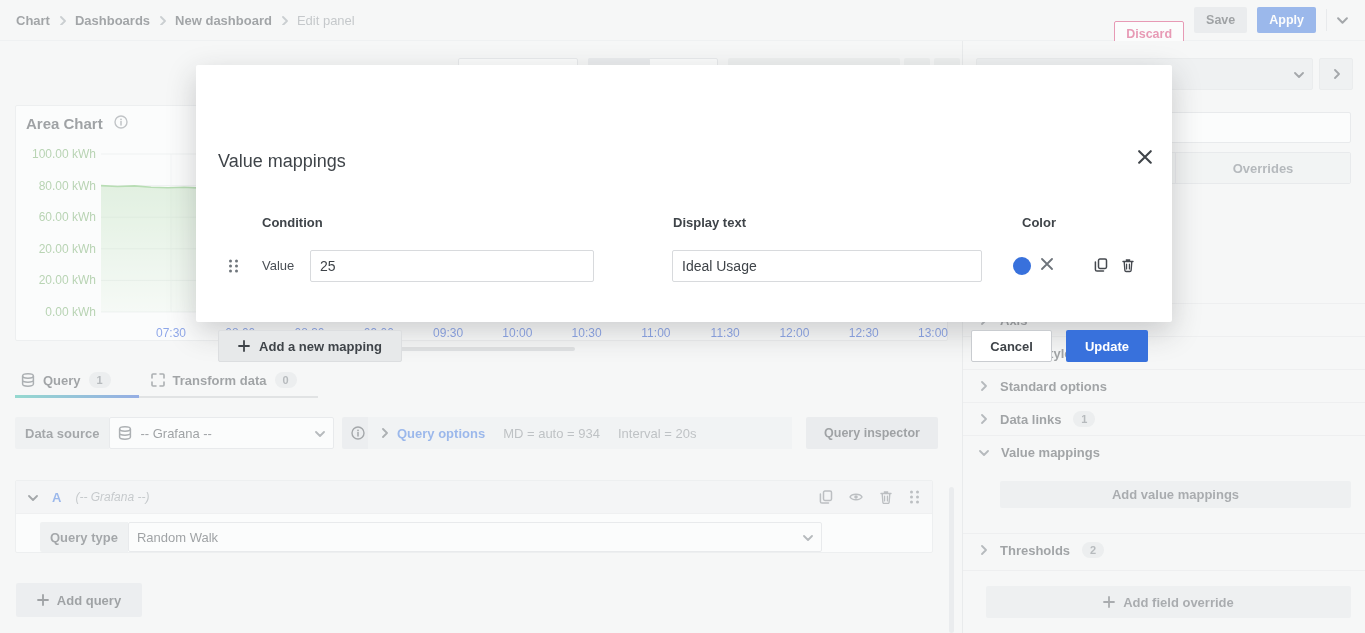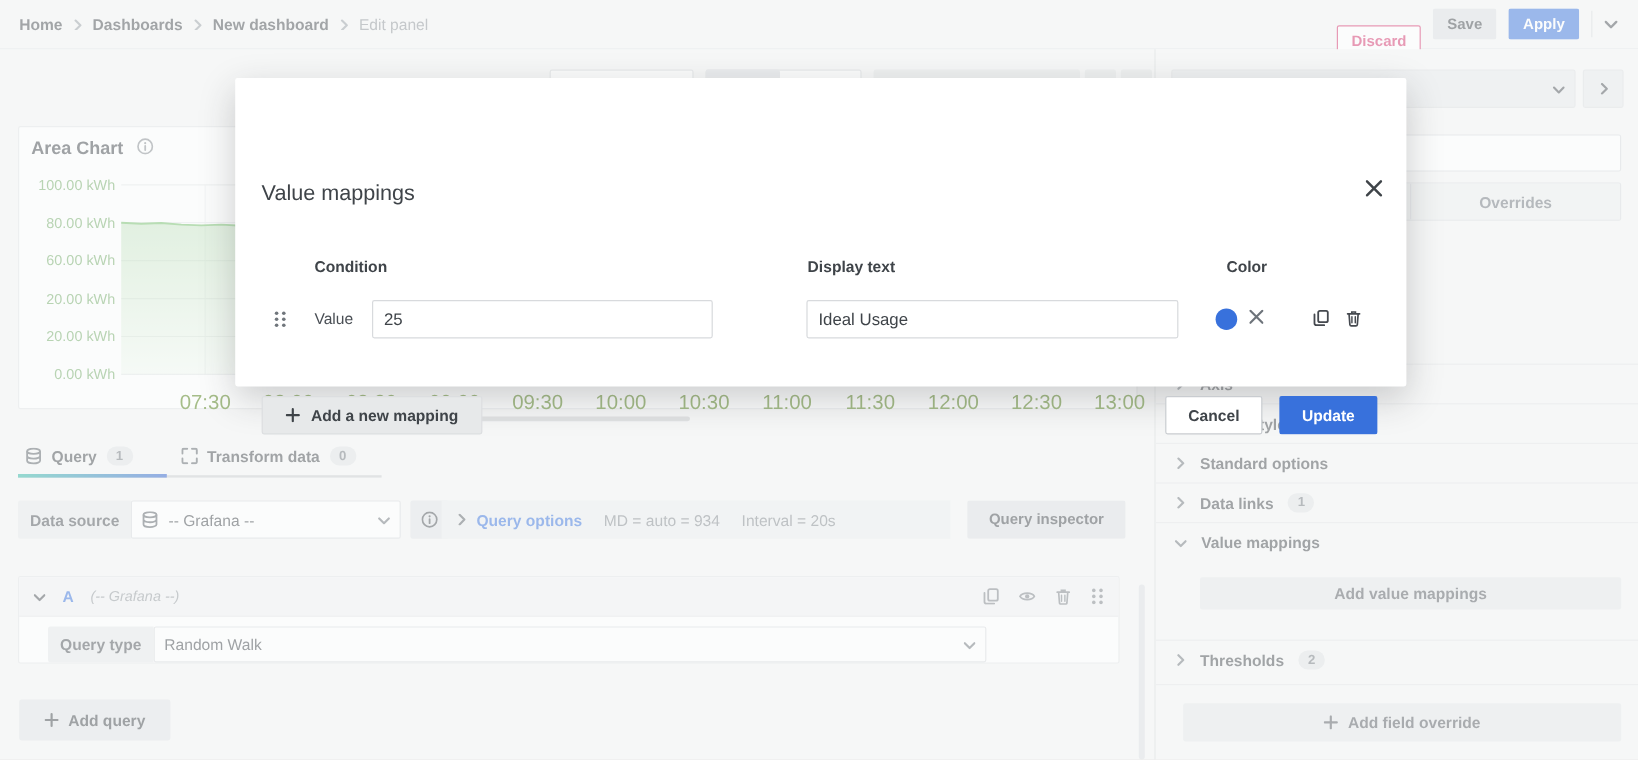--- a/index.html
+++ b/index.html
@@ -22,21 +22,21 @@
   
   .icon { display:inline-block; vertical-align:middle; }
   .badge { display:inline-flex; align-items:center; justify-content:center; min-width:22px; height:16px; padding:0 7px; border-radius:9px; background:#dfe1e3; color:#70767c; font-size:11px; font-weight:bold; }
 
   
   .panel-card { position:absolute; left:15px; top:105px; width:933px; height:236px; background:#fff; border:1px solid #e2e3e5; border-radius:2px; }
   .panel-title { position:absolute; left:10px; top:9px; font-size:15px; font-weight:bold; color:#3f4449; }
   .panel-info { position:absolute; left:98px; top:9px; color:#868b90; }
   #chart-svg { position:absolute; left:0; top:0; }
   .ylab { position:absolute; left:0; width:80px; text-align:right; font-size:12px; color:#74ab68; }
-  .xlab { position:absolute; top:220px; transform:translateX(-50%); font-size:17px; color:#4d7c0f; }
+  .xlab { position:absolute; top:220px; transform:translateX(-50%); font-size:12px; color:#1d4ed8; }
   .hscroll { position:absolute; left:375px; top:347px; width:200px; height:4px; border-radius:2px; background:#c6c8cb; }
 
   
   .sliver { position:absolute; top:58px; height:30px; border-radius:2px; }
 
   
   .tabs { position:absolute; left:15px; top:362px; height:36px; display:flex; align-items:center; gap:28px; }
   .tab { display:flex; align-items:center; gap:8px; font-weight:bold; color:#44484d; cursor:pointer; padding:0 6px; height:36px; }
   .tab .ticon { color:#5a6066; }
   .tabline-gray { position:absolute; left:15px; top:396px; width:303px; height:2px; background:#c9cbce; }
@@ -144,21 +144,21 @@
     <g id="i-plus">
         <path d="M6,1 V11 M1,6 H11" stroke="currentColor" stroke-width="1.8" stroke-linecap="round"></path>
       </g>
   </defs>
 </svg>
 
 <div class="screen">
 
   <header class="topbar">
     <nav class="crumbs">
-      <span>Home</span>
+      <span>Chart</span>
       <svg class="sep" width="9" height="10">
           <use href="#i-chev-r"></use>
         </svg>
       <span>Dashboards</span>
       <svg class="sep" width="9" height="10">
           <use href="#i-chev-r"></use>
         </svg>
       <span>New dashboard</span>
       <svg class="sep" width="9" height="10">
           <use href="#i-chev-r"></use>

